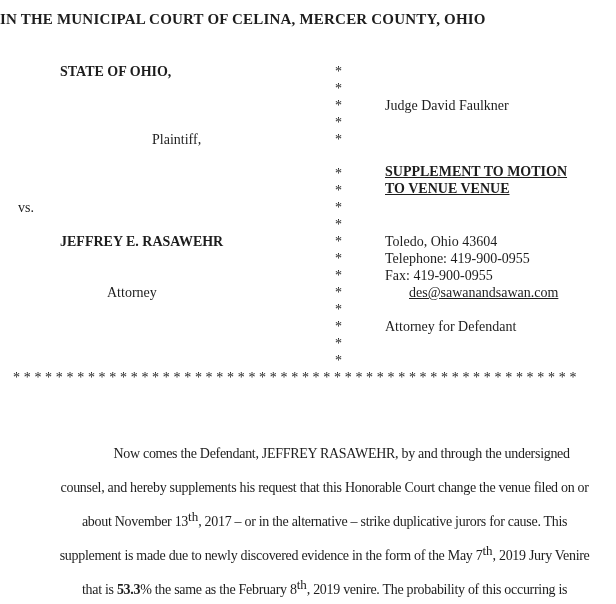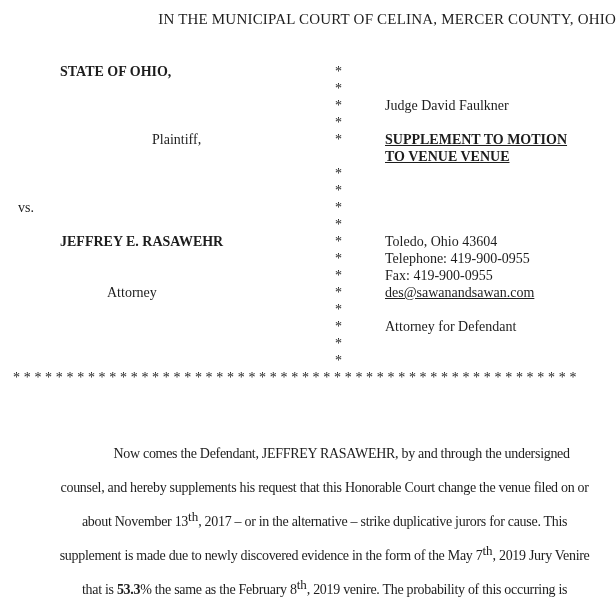--- a/index.html
+++ b/index.html
@@ -8,34 +8,34 @@
     background:#ffffff;
     font-family:"Liberation Serif", serif;
     color:#1d1d1d;
     position:relative;
     overflow:hidden;
   }
   .page { position:absolute; inset:0; }
 
   .title {
     position:absolute; top:11px; left:0; right:0;
-    text-align:right;
-    font-weight:normal; font-size:15px; letter-spacing:0.2px;
+    text-align:left;
+    font-weight:bold; font-size:15px; letter-spacing:0.2px;
   }
 
   .caption { position:absolute; top:63px; left:0; width:100%; }
   .crow { position:relative; height:17px; font-size:14px; line-height:17px; }
   .cl { position:absolute; left:18px; white-space:pre; }
   .cl.bold { font-weight:bold;margin-left:42px; }
   .cl.ind-p { left:152px; }
   .cl.ind-d { left:107px; }
   .ca { position:absolute; left:335px; }
   .cr { position:absolute; left:385px; white-space:pre; }
-  .cr.motion { font-weight:bold; text-decoration:underline; }
-  .cr.email { text-decoration:underline; }
+  .cr.motion { font-weight:bold; text-decoration:underline;margin-top:32px; }
+  .cr.email { text-decoration:underline;margin-left:24px; }
 
   .divider {
     position:absolute; top:370px; left:13px;
     font-size:14px; white-space:pre; letter-spacing:0.1px;
   }
 
   .bodytext {
     position:absolute; top:403px; left:18px; right:4px;
     font-size:14px; letter-spacing:-0.3px;
   }

